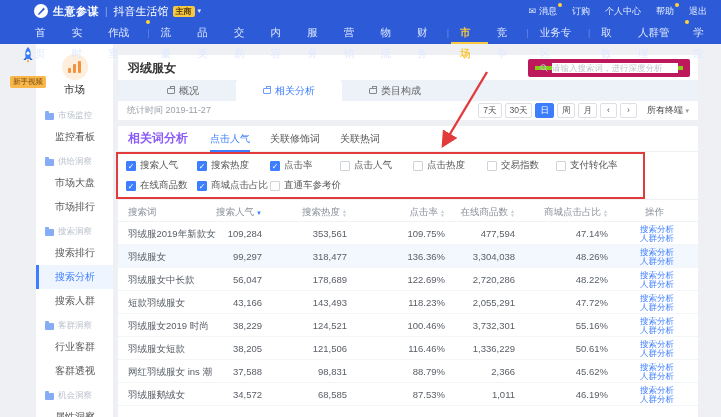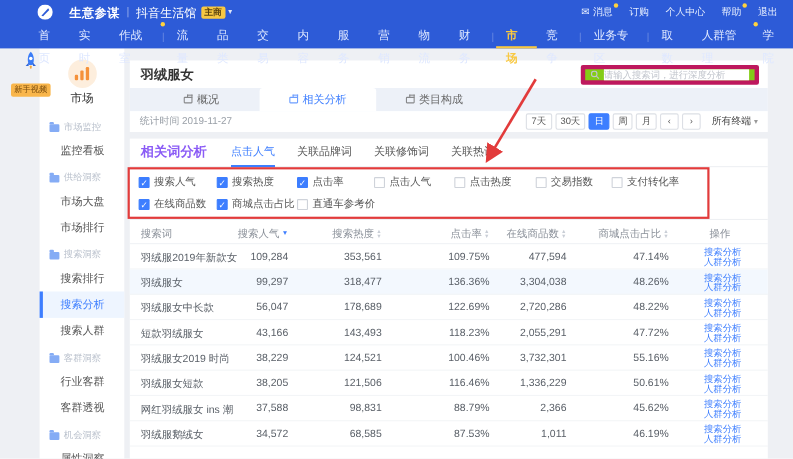--- a/index.html
+++ b/index.html
@@ -3,21 +3,21 @@
 <meta charset="utf-8">
 <style>
   * { margin:0; padding:0; box-sizing:border-box; font-family:"Liberation Sans", sans-serif; }
   html,body { width:721px; height:417px; }
   body { position:relative; background:#eef0f4; overflow:hidden; }
 
   
   .topbar { position:absolute; left:0; top:0; width:721px; height:44px; background:#2d5bd7; z-index:2; }
   .tb-row1 { height:22px; display:flex; align-items:center; padding:0 14px 0 34px; color:#fff; }
   .logo-icon { display:flex; align-items:center; }
-  .brand { font-size:11px; font-weight:bold; margin-left:15px; letter-spacing:.5px; }
+  .brand { font-size:11px; font-weight:bold; margin-left:5px; letter-spacing:.5px; }
   .brand-sep { margin:0 6px; opacity:.45; font-size:10px; }
   .shop { font-size:11px; }
   .shop-badge { background:#f8c842; color:#5b4310; font-size:8px; font-weight:bold; padding:0 3px; height:11px; line-height:11px; border-radius:2px; margin-left:4px; }
   .caret { font-size:7px; margin-left:3px; opacity:.85; }
   .tb-utility { margin-left:auto; display:flex; gap:15px; align-items:center; font-size:9px; color:#e6eeff; }
   .util-item { position:relative; display:flex; align-items:center; gap:3px; cursor:pointer; }
   .ydot { width:4px; height:4px; border-radius:50%; background:#ffd23e; position:absolute; top:-2px; right:-5px; }
   .mail { font-size:9px; }
   .tb-row2 { height:22px; display:flex; align-items:center; padding-left:26px; }
   .nav-item { padding:0 9px; height:22px; line-height:21px; font-size:10.5px; color:#dfe8ff; position:relative; cursor:pointer; }
@@ -37,21 +37,21 @@
   .group-label { display:flex; align-items:center; gap:4px; padding:7px 0 3px 9px; font-size:8.5px; color:#b9c0cc; }
   .folder-icon { width:9px; height:7px; background:#85acf5; border-radius:1px; position:relative; flex:none; }
   .folder-icon::before { content:''; position:absolute; top:-2px; left:0; width:4px; height:2px; background:#85acf5; border-radius:1px 1px 0 0; }
   .side-item { padding:5px 0 5px 19px; font-size:10px; color:#555; position:relative; cursor:pointer; }
   .side-item.active { color:#3d7eff; background:#eef5ff; }
   .side-item.active::before { content:''; position:absolute; left:0; top:0; bottom:0; width:3px; background:#3d7eff; }
 
   
   .card1 { position:absolute; left:118px; top:55px; width:580px; height:65px; background:#fff; z-index:1; }
   .kw-title { position:absolute; left:10px; top:5px; font-size:12px; font-weight:bold; color:#333; }
-  .searchbox { position:absolute; right:8px; top:4px; width:162px; height:18px; border:4px solid #be185d; border-radius:2px; display:flex; align-items:center; padding:0 5px; gap:4px; background:#84cc16; }
+  .searchbox { position:absolute; right:8px; top:4px; width:162px; height:18px; border:7px solid #be185d; border-radius:2px; display:flex; align-items:center; padding:0 5px; gap:4px; background:#84cc16; }
   .searchbox input { border:none; outline:none; flex:1; font-size:8.5px; color:#666; min-width:0; }
   .searchbox input::placeholder { color:#c0c4cc; }
   .tabbar { position:absolute; left:0; top:25px; right:0; height:21px; background:#edf1f8; display:flex; padding-left:12px; }
   .ptab { width:106px; display:flex; align-items:center; justify-content:center; gap:4px; font-size:10px; color:#666; cursor:pointer; }
   .ptab.active { background:#fff; color:#3d7eff; border-radius:3px 3px 0 0; }
   .case-icon { width:8px; height:6px; border:1px solid currentColor; border-radius:1px; position:relative; opacity:.75; flex:none; }
   .case-icon::before { content:''; position:absolute; top:-3px; left:1.5px; width:3px; height:2px; border:1px solid currentColor; border-bottom:none; }
   .statrow { position:absolute; left:0; top:46px; right:0; height:19px; display:flex; align-items:center; padding:0 9px; }
   .stat-time { font-size:9px; color:#9aa0a8; }
   .controls { margin-left:auto; display:flex; align-items:center; gap:3px; }
@@ -243,21 +243,20 @@
       <span class="tcaret">▾</span>
     </span>
   </div>
 </div>
 
 <div class="card2">
   <div class="headrow">
     <span class="sec-title">相关词分析</span>
     <span id="stabs" style="display:flex">
         <span class="stab active">点击人气</span>
-        <span class="stab">关联品牌词</span>
         <span class="stab">关联修饰词</span>
         <span class="stab">关联热词</span>
       </span>
   </div>
   <div class="filters" id="filters">
       <label class="fitem" style="left: 8px; top: 7px;">
         <span class="cb checked">✓</span>
         <span>搜索人气</span>
       </label>
       <label class="fitem" style="left: 79px; top: 7px;">

